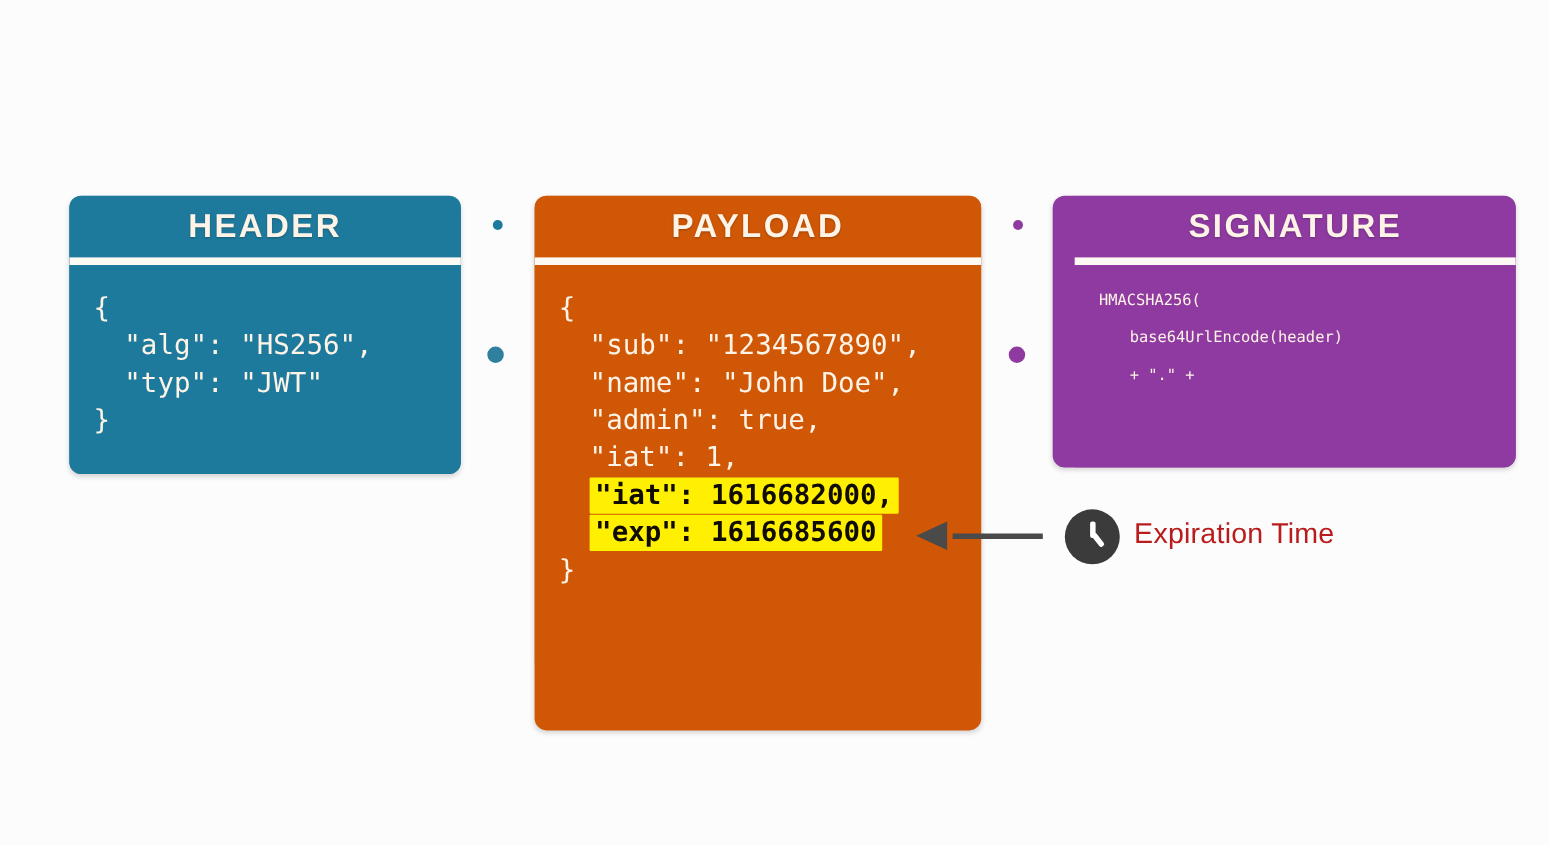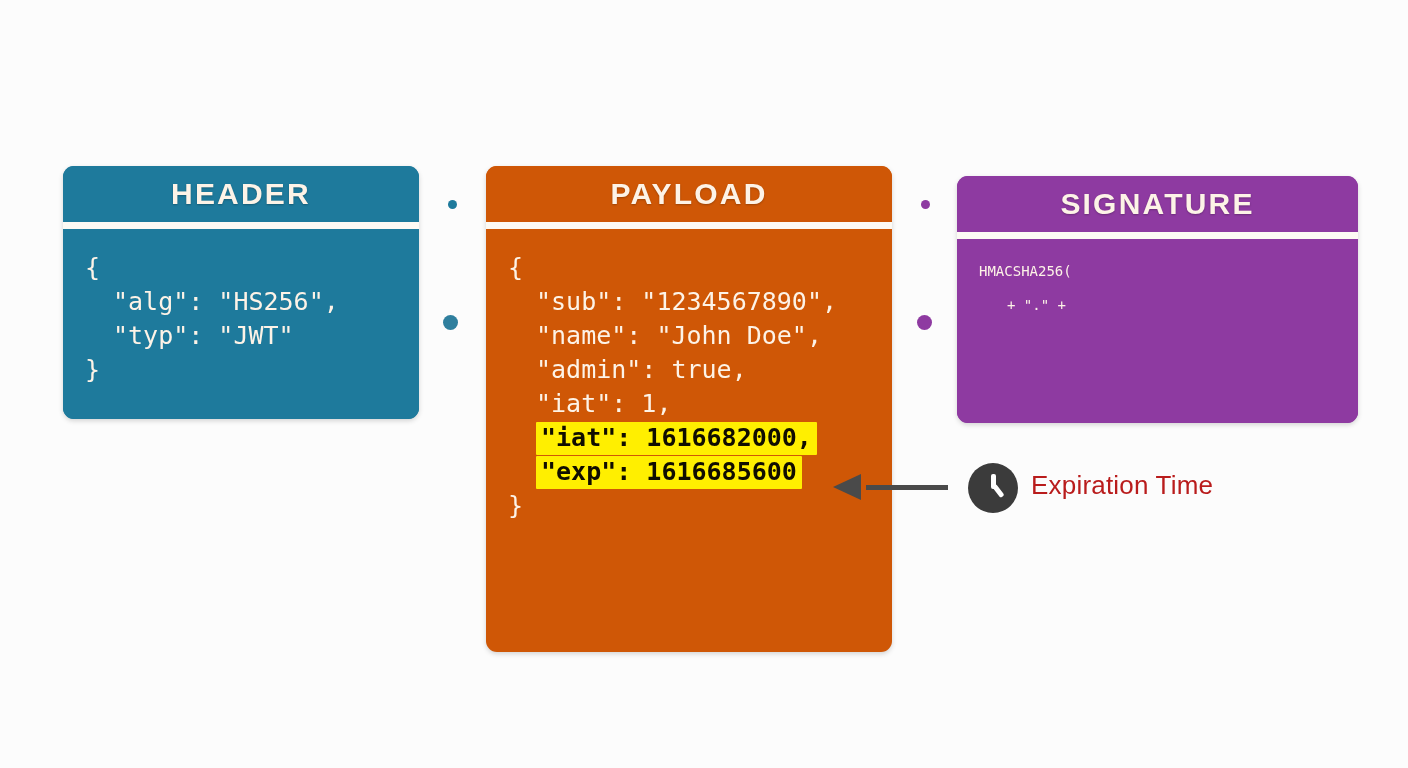--- a/index.html
+++ b/index.html
@@ -15,20 +15,21 @@
     overflow: hidden;
     font-family: "Liberation Sans", sans-serif;
   }
 
   
   .card {
     position: absolute;
     border-radius: 11px;
     overflow: hidden;
     box-shadow: 0 2px 5px rgba(0,0,0,0.16);
+    margin-top: 12px;
   }
   .card-title {
     height: 56px;
     line-height: 56px;
     text-align: center;
     color: #fdf3e7;
     font-size: 30px;
     font-weight: bold;
     letter-spacing: 2.2px;
     text-shadow: 0 1px 2px rgba(0,0,0,0.25);
@@ -61,21 +62,21 @@
 
   
   #header-card  { left: 63px;  top: 166px; width: 356px; height: 253px; background: #1e7a9c; }
   #header-card .card-title { background: #1e7a9c; }
   #header-card .card-body  { background: #1e7a9c; height: 190px; padding-left: 22px; }
 
   #payload-card { left: 486px; top: 166px; width: 406px; height: 486px; background: #cf5706; }
   #payload-card .card-title { background: #cf5706; }
   #payload-card .card-body  { background: #cf5706; height: 362px; padding-left: 22px; }
 
-  #signature-card { left: 957px; top: 176px; width: 401px; height: 247px; background: #8e3aa1; }
+  #signature-card { left: 957px; top: 166px; width: 401px; height: 247px; background: #8e3aa1; padding-left: 20px; }
   #signature-card .card-title { background: #8e3aa1; }
   #signature-card .card-body  { background: #8e3aa1; height: 184px; padding-left: 22px;
                                 font-size: 14px; line-height: 29px; padding-top: 18px; }
 
   .indent { padding-left: 28px; }
 
   
   .dot { position: absolute; border-radius: 50%; }
   #dot-left-small  { left: 448px; top: 200px; width: 9px;  height: 9px;  background: #1e7a9c; }
   #dot-left-big    { left: 443px; top: 315px; width: 15px; height: 15px; background: #2f7f9e; }
@@ -125,21 +126,21 @@
 
   <div class="card" id="payload-card">
     <div class="card-title">PAYLOAD</div>
     <div class="card-sep"></div>
     <div class="card-body" id="payload-body"><span class="code-line">{</span><span class="code-line indent">"sub": "1234567890",</span><span class="code-line indent">"name": "John Doe",</span><span class="code-line indent">"admin": true,</span><span class="code-line indent">"iat": 1,</span><span class="code-line indent"><span class="hl">"iat": 1616682000,</span></span><span class="code-line indent"><span class="hl">"exp": 1616685600</span></span><span class="code-line">}</span></div>
   </div>
 
   <div class="card" id="signature-card">
     <div class="card-title">SIGNATURE</div>
     <div class="card-sep"></div>
-    <div class="card-body" id="signature-body"><span class="code-line">HMACSHA256(</span><span class="code-line indent">+ "." +</span></div>
+    <div class="card-body" id="signature-body"><span class="code-line">HMACSHA256(</span><span class="code-line indent">base64UrlEncode(header)</span><span class="code-line indent">+ "." +</span></div>
   </div>
 
   <div class="dot" id="dot-left-small"></div>
   <div class="dot" id="dot-left-big"></div>
   <div class="dot" id="dot-right-small"></div>
   <div class="dot" id="dot-right-big"></div>
 
   <div id="arrow-shaft"></div>
   <div id="arrow-head"></div>
 

